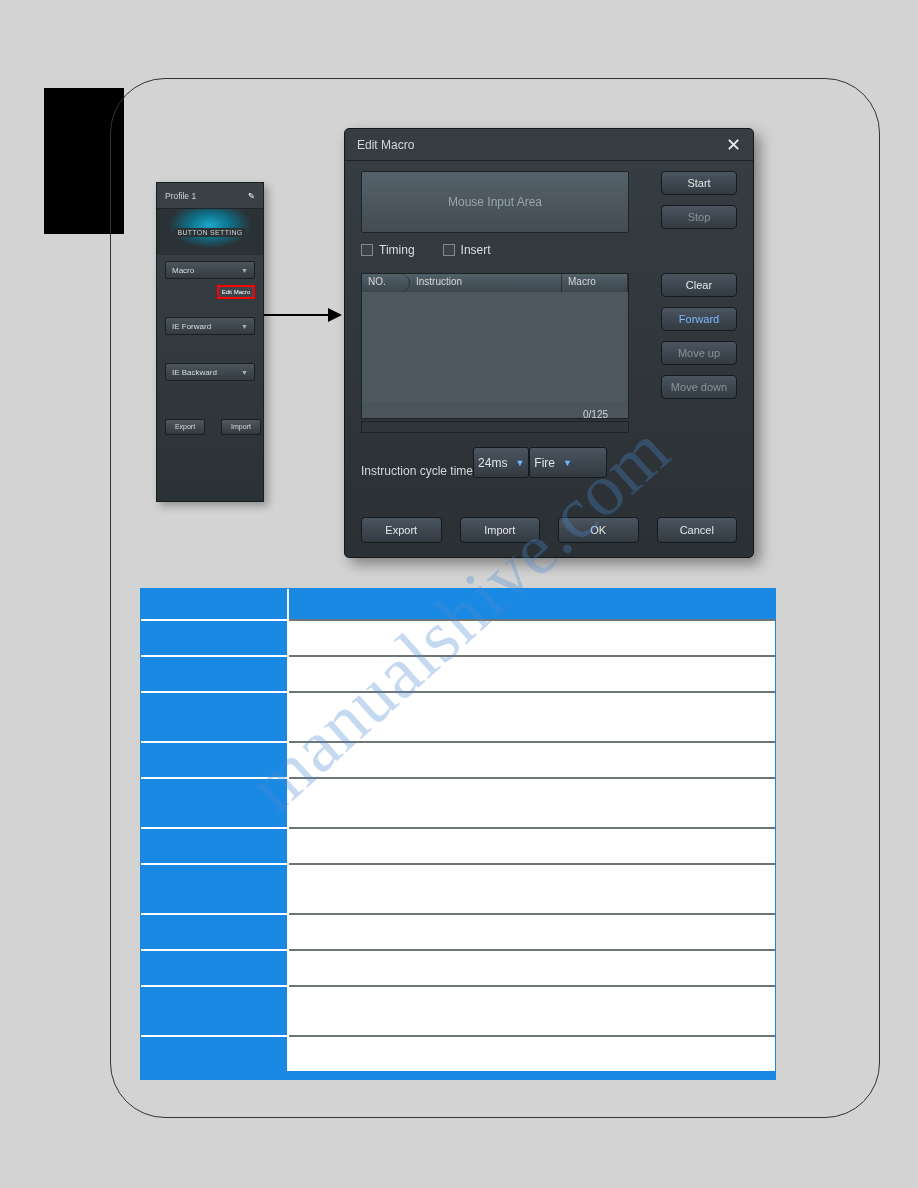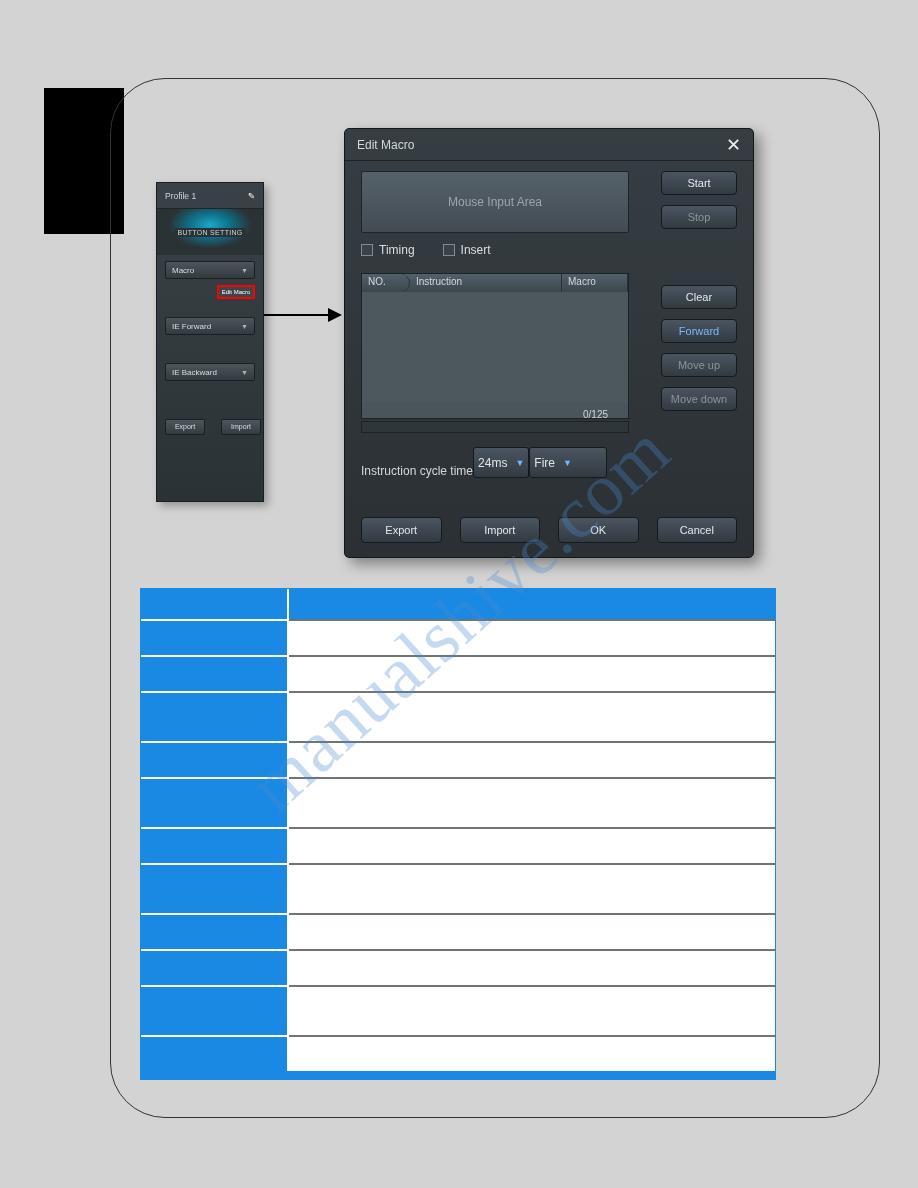--- a/index.html
+++ b/index.html
@@ -141,21 +141,21 @@
     position:absolute; left:16px; top:112px; width:268px; height:146px;
     border:1px solid #1c2225; background:#4a545b;
   }
   .inst-head{ height:18px; background:linear-gradient(#52606a,#3c454c); display:flex; font-size:10px; color:#d2d8dc;}
   .inst-head div{ border-right:1px solid #2a3136; padding:2px 6px;}
   .ih-no{ width:48px;border-radius:9px;} .ih-ins{ flex:1;} .ih-del{ width:66px; border-right:none;}
   .inst-body{ height:110px; background:#4d575e;}
   .inst-scroll{ position:absolute; left:16px; top:260px; width:268px; height:12px;
     background:#2f363b; border:1px solid #1c2225;}
   .inst-count{ position:absolute; left:238px; top:248px; font-size:10px; color:#cfd6da;}
-  .sidebtns2{ position:absolute; right:16px; top:124px; width:76px;}
+  .sidebtns2{ position:absolute; right:16px; top:112px; width:76px;}
   .cycle-row{ position:absolute; left:16px; top:286px; display:flex; align-items:flex-end; gap:0; font-size:12px;}
   .dd{
     height:31px; background:linear-gradient(#4b5560,#323a41);
     border:1px solid #141a1d; border-radius:3px; padding:0 4px;
     display:flex;align-items:center;gap:8px;color:#dfe5e9;font-size:12px;
   }
   .dd .caret{ color:#6fb7ff; font-size:9px;}
   .bottom-row{ position:absolute; left:16px; right:16px; bottom:14px; display:flex; gap:18px;}
   .bottom-row .btn{ flex:1; margin-bottom:0; height:26px; line-height:24px;}
 

